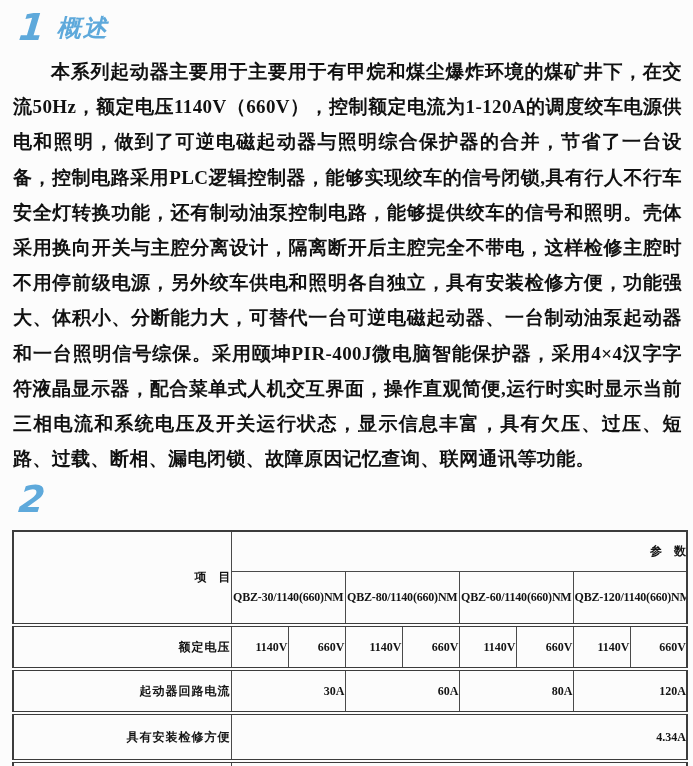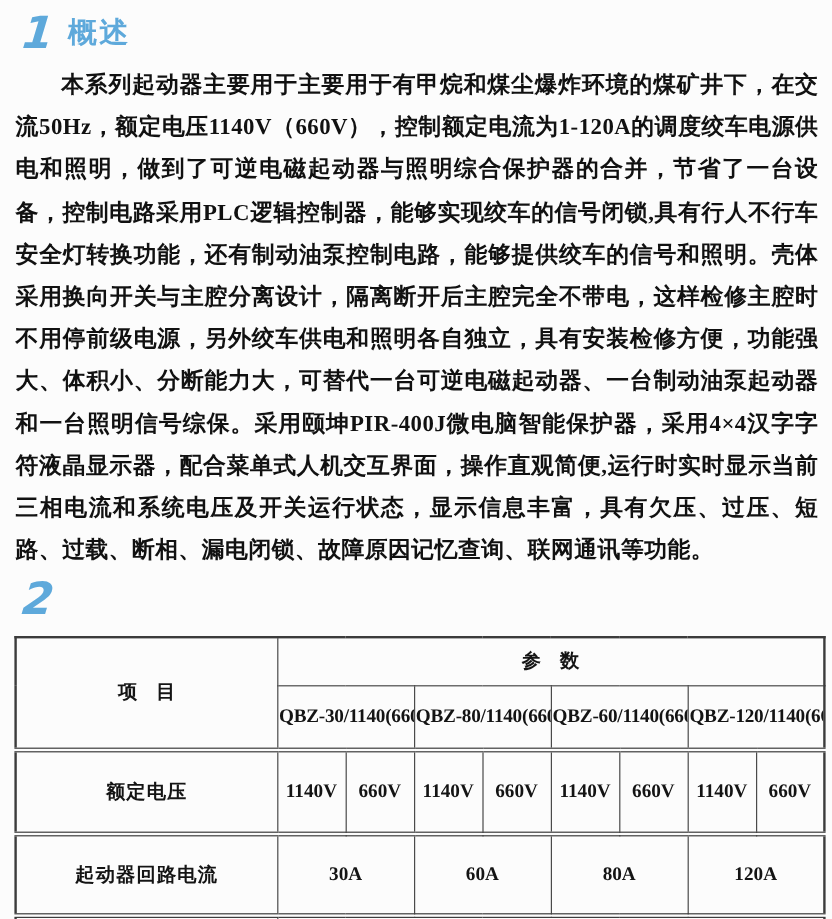--- a/index.html
+++ b/index.html
@@ -17,43 +17,43 @@
     display: flex; align-items: flex-start; gap: 12px;
     margin: 2px 0 2px 8px; height: 44px;
   }
   .section-num {
     font-family: "DejaVu Sans", sans-serif;
     font-size: 37px; font-weight: 900; font-style: italic;
     color: #5ea9db; line-height: 40px;
     transform: skewX(-6deg);
   }
   .section-title {
-    font-size: 24px; font-weight: 700;
+    font-size: 24px; font-style: italic; font-weight: 700;
     color: #5ea9db; line-height: 40px; letter-spacing: 2px;
   }
 
   
   .body-text {
     font-size: 19px; line-height: 35.2px; font-weight: 700;
     text-align: justify; text-indent: 2em;
     letter-spacing: 0.4px;
     margin: 2px 2px 4px 2px;
     color: #111;
   }
 
   
   table.spec {
     border-collapse: collapse; table-layout: fixed;
     width: 673px; margin-left: 1px; margin-top: 6px;
     border: 2px solid #3c3c3c;
   }
   table.spec td {
     border: 1px solid #4a4a4a;
-    text-align: center; vertical-align: middle;
-    font-size: 16px; font-weight: 600;
+    text-align: right; vertical-align: middle;
+    font-size: 12px; font-weight: 600;
     overflow: hidden; white-space: nowrap;
   }
   tr.heavy td { border-top: 4px double #3c3c3c; }
   td.cn-label { font-size: 16px; font-weight: 700; letter-spacing: 1px; }
   td.model-cell { font-size: 11.5px; font-weight: 600; letter-spacing: -0.2px; padding: 0 1px; }
   td.param-hd, td.item-hd { font-size: 16.5px; font-weight: 700; }
   td.value-cell { font-size: 15.5px; }
 </style>
 </head>
 <body>
@@ -87,32 +87,32 @@
         <tr style="height:40px">
       <td class="item-hd" rowspan="2">项　目</td>
       <td class="param-hd" colspan="8">参　数</td>
     </tr>
     <tr style="height:54px">
       <td class="model-cell" colspan="2">QBZ-30/1140(660)NM</td>
       <td class="model-cell" colspan="2">QBZ-80/1140(660)NM</td>
       <td class="model-cell" colspan="2">QBZ-60/1140(660)NM</td>
       <td class="model-cell" colspan="2">QBZ-120/1140(660)NM</td>
     </tr>
-    <tr class="heavy" style="height:70px">
+    <tr class="heavy" style="height:44px">
       <td class="cn-label">额定电压</td>
       <td class="value-cell">1140V</td>
       <td class="value-cell">660V</td>
       <td class="value-cell">1140V</td>
       <td class="value-cell">660V</td>
       <td class="value-cell">1140V</td>
       <td class="value-cell">660V</td>
       <td class="value-cell">1140V</td>
       <td class="value-cell">660V</td>
     </tr>
-    <tr class="heavy" style="height:68px">
+    <tr class="heavy" style="height:44px">
       <td class="cn-label">起动器回路电流</td>
       <td class="value-cell" colspan="2">30A</td>
       <td class="value-cell" colspan="2">60A</td>
       <td class="value-cell" colspan="2">80A</td>
       <td class="value-cell" colspan="2">120A</td>
     </tr>
     <tr class="heavy" style="height:48px">
       <td class="cn-label">具有安装检修方便</td>
       <td class="value-cell" colspan="8">4.34A</td>
     </tr>

